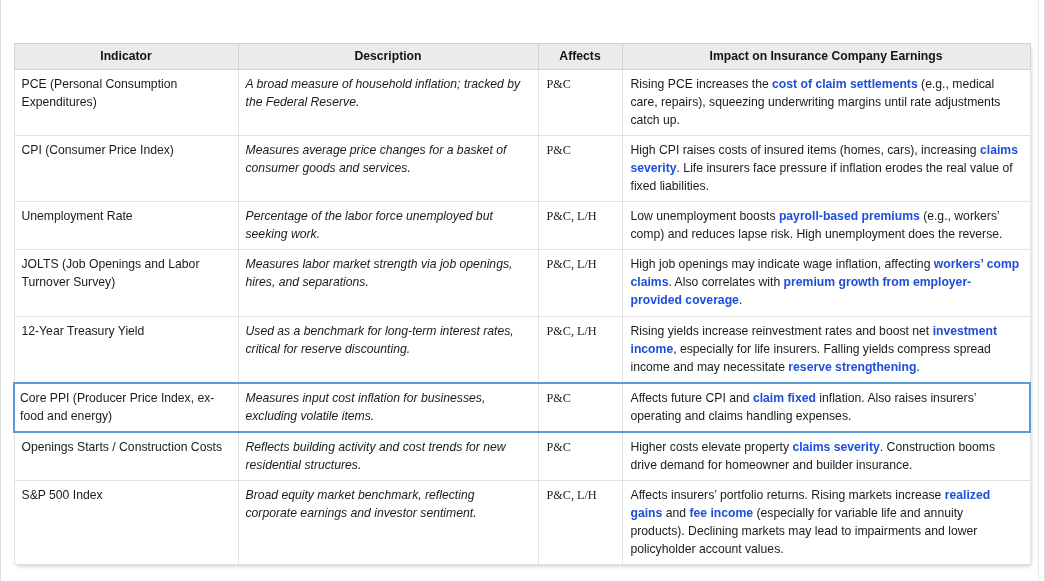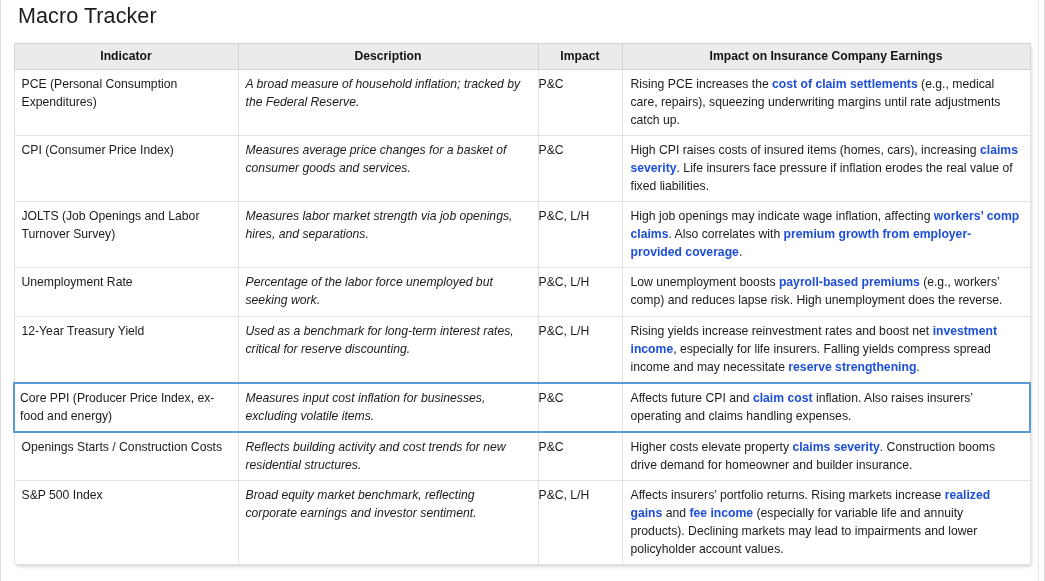--- a/index.html
+++ b/index.html
@@ -72,21 +72,21 @@
     border: 1px solid #e2e2e2;
     border-top: 1px solid #ededed;
     vertical-align: top;
     font-size: 12.2px;
     line-height: 1.48;
     color: #1b1b1b;
     padding: 5px 7px 6px 7px;
     background: #ffffff;
   }
   tbody td.ind  { }
-  tbody td.sect { padding-left: 0; white-space: nowrap; }
+  tbody td.sect { padding-left: 8px; white-space: nowrap; font-family: Liberation Serif, serif; }
   tbody td.imp  { padding-left: 8px; padding-right: 10px; }
   tbody td.desc { padding-left: 7px; padding-right: 9px; font-style: italic; }
 
   
   tr.selected td {
     border-top: 2px solid #5b9bd5;
     border-bottom: 2px solid #5b9bd5;
   }
   tr.selected td:first-child { border-left: 2px solid #5b9bd5; }
   tr.selected td:last-child  { border-right: 2px solid #5b9bd5; }
@@ -106,74 +106,73 @@
 </style>
 </head>
 <body>
 
 <div id="page">
 
   <div id="edge-left"></div>
   <div id="edge-right-2"></div>
   <div id="edge-right"></div>
 
-  <div id="title">Macro Tracker</div>
 
   <div id="table-wrap">
     <table>
       <colgroup>
         <col class="c-ind">
         <col class="c-desc">
         <col class="c-sect">
         <col class="c-imp">
       </colgroup>
       <thead>
         <tr>
           <th>Indicator</th>
           <th>Description</th>
-          <th>Impact</th>
+          <th>Affects</th>
           <th>Impact on Insurance Company Earnings</th>
         </tr>
       </thead>
       <tbody id="tbody">
           <tr>
             <td class="ind">PCE (Personal Consumption Expenditures)</td>
             <td class="desc">A broad measure of household inflation; tracked by the Federal Reserve.</td>
             <td class="sect">P&amp;C</td>
             <td class="imp"><span>Rising PCE increases the </span><em class="hl">cost of claim settlements</em><span> (e.g., medical care, repairs), squeezing underwriting margins until rate adjustments catch up.</span></td>
           </tr>
           <tr>
             <td class="ind">CPI (Consumer Price Index)</td>
             <td class="desc">Measures average price changes for a basket of consumer goods and services.</td>
             <td class="sect">P&amp;C</td>
             <td class="imp"><span>High CPI raises costs of insured items (homes, cars), increasing </span><em class="hl">claims severity</em><span>. Life insurers face pressure if inflation erodes the real value of fixed liabilities.</span></td>
           </tr>
           <tr>
+            <td class="ind">Unemployment Rate</td>
+            <td class="desc">Percentage of the labor force unemployed but seeking work.</td>
+            <td class="sect">P&amp;C, L/H</td>
+            <td class="imp"><span>Low unemployment boosts </span><em class="hl">payroll-based premiums</em><span> (e.g., workers’ comp) and reduces lapse risk. High unemployment does the reverse.</span></td>
+          </tr>
+          <tr>
             <td class="ind">JOLTS (Job Openings and Labor Turnover Survey)</td>
             <td class="desc">Measures labor market strength via job openings, hires, and separations.</td>
             <td class="sect">P&amp;C, L/H</td>
             <td class="imp"><span>High job openings may indicate wage inflation, affecting </span><em class="hl">workers’ comp claims</em><span>. Also correlates with </span><em class="hl">premium growth from employer-provided coverage</em><span>.</span></td>
-          </tr>
-          <tr>
-            <td class="ind">Unemployment Rate</td>
-            <td class="desc">Percentage of the labor force unemployed but seeking work.</td>
-            <td class="sect">P&amp;C, L/H</td>
-            <td class="imp"><span>Low unemployment boosts </span><em class="hl">payroll-based premiums</em><span> (e.g., workers’ comp) and reduces lapse risk. High unemployment does the reverse.</span></td>
           </tr>
           <tr>
             <td class="ind">12-Year Treasury Yield</td>
             <td class="desc">Used as a benchmark for long-term interest rates, critical for reserve discounting.</td>
             <td class="sect">P&amp;C, L/H</td>
             <td class="imp"><span>Rising yields increase reinvestment rates and boost net </span><em class="hl">investment income</em><span>, especially for life insurers. Falling yields compress spread income and may necessitate </span><em class="hl">reserve strengthening</em><span>.</span></td>
           </tr>
           <tr class="selected">
             <td class="ind">Core PPI (Producer Price Index, ex-food and energy)</td>
             <td class="desc">Measures input cost inflation for businesses, excluding volatile items.</td>
             <td class="sect">P&amp;C</td>
-            <td class="imp"><span>Affects future CPI and </span><em class="hl">claim cost</em><span> inflation. Also raises insurers’ operating and claims handling expenses.</span></td>
+            <td class="imp"><span>Affects future CPI and </span><em class="hl">claim fixed</em><span> inflation. Also raises insurers’ operating and claims handling expenses.</span></td>
           </tr>
           <tr>
             <td class="ind">Openings Starts / Construction Costs</td>
             <td class="desc">Reflects building activity and cost trends for new residential structures.</td>
             <td class="sect">P&amp;C</td>
             <td class="imp"><span>Higher costs elevate property </span><em class="hl">claims severity</em><span>. Construction booms drive demand for homeowner and builder insurance.</span></td>
           </tr>
           <tr>
             <td class="ind">S&amp;P 500 Index</td>
             <td class="desc">Broad equity market benchmark, reflecting corporate earnings and investor sentiment.</td>

